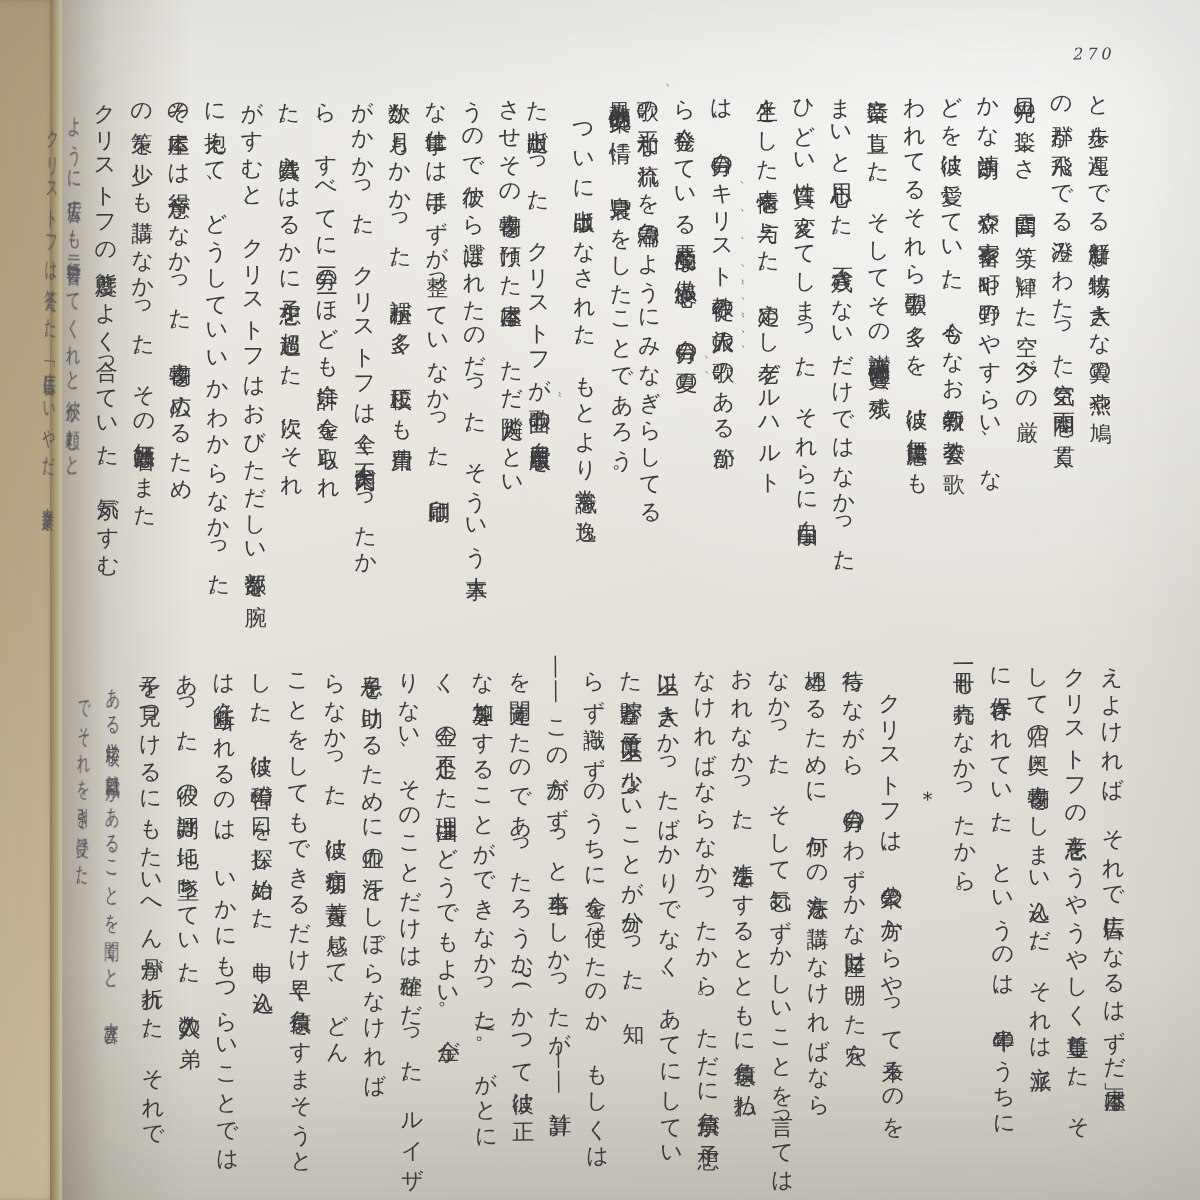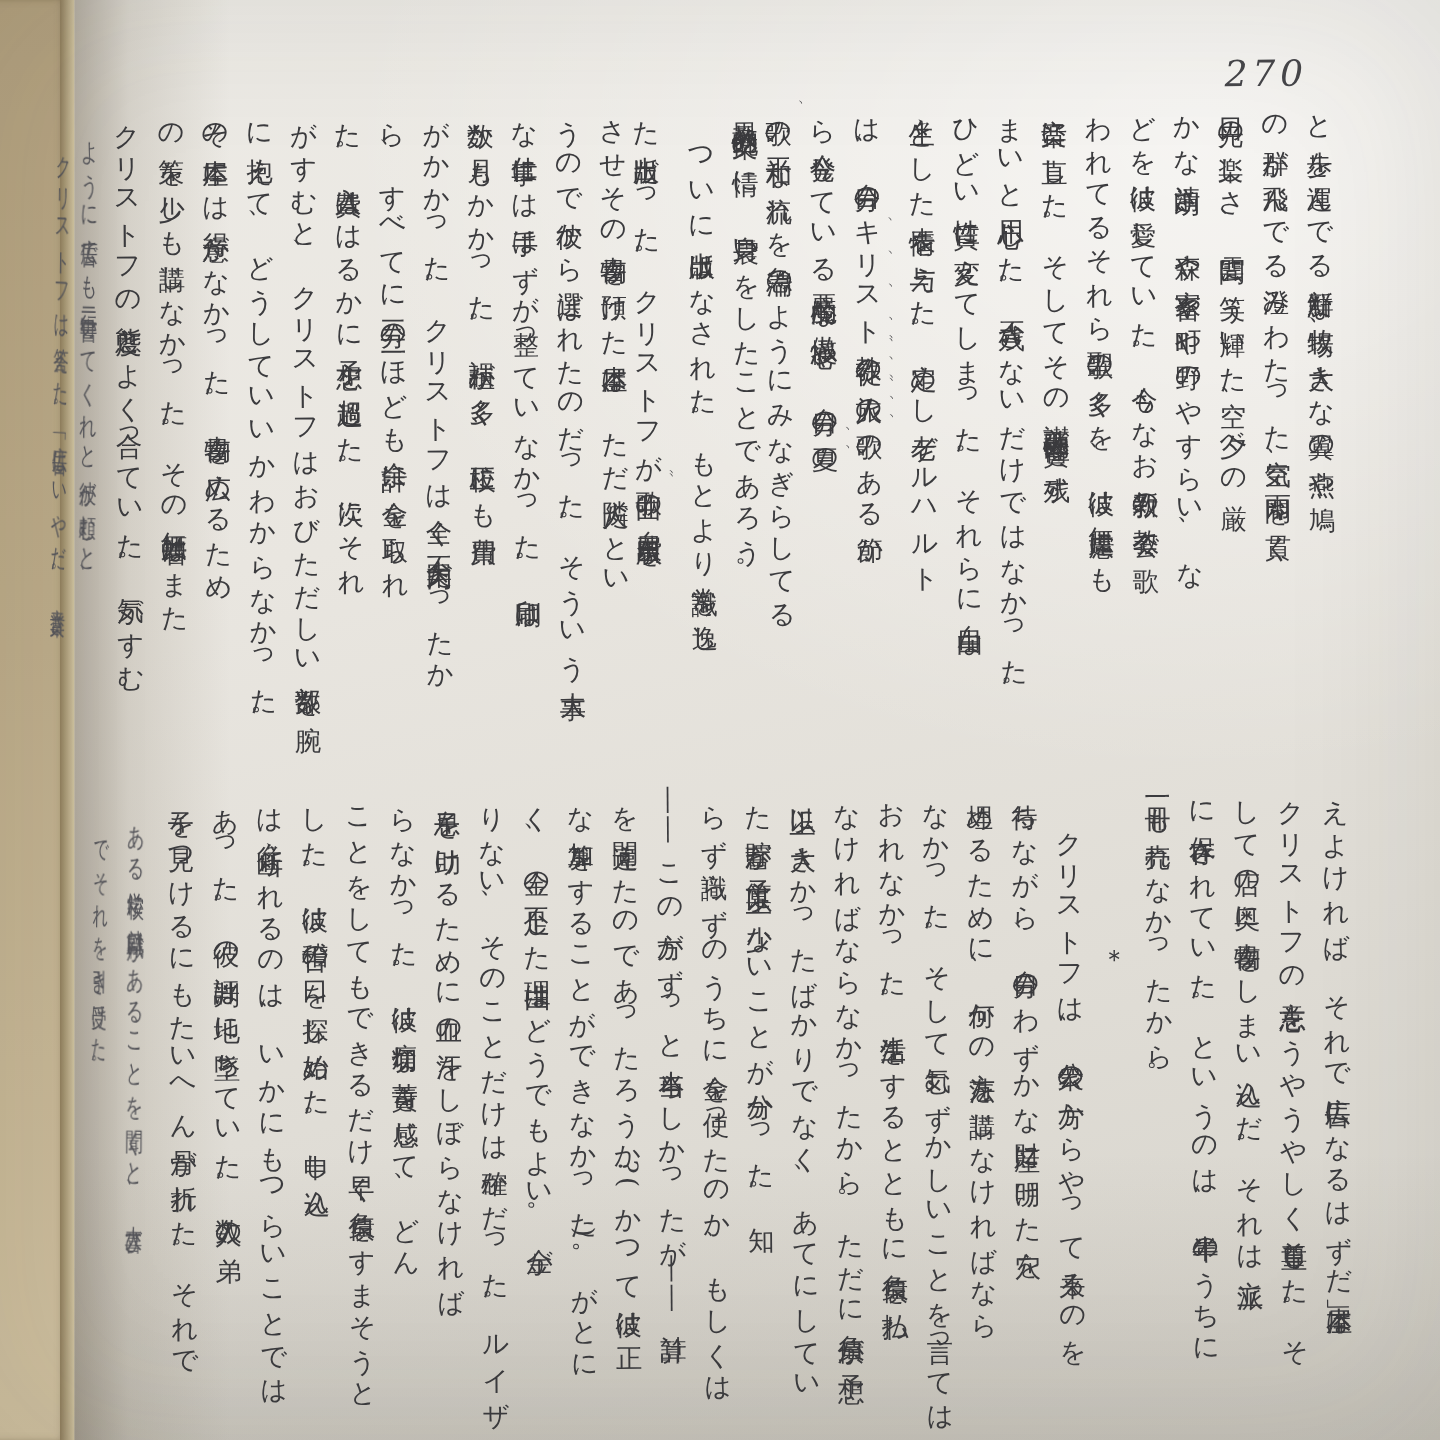--- a/index.html
+++ b/index.html
@@ -28,22 +28,22 @@
       radial-gradient(1150px 850px at 82% 10%,rgba(255,255,255,.55),rgba(255,255,255,0) 62%),
       linear-gradient(to top,rgba(70,62,48,.12),rgba(70,62,48,0) 20%),
       linear-gradient(168deg,#edebe6 0%,var(--paper) 35%,#e0ddd6 68%,var(--paper-dark) 100%);
   }
   .gutter-shadow{
     position:absolute;left:0;top:0;bottom:0;width:130px;
     background:linear-gradient(to right,rgba(110,98,78,.45) 0%,rgba(140,130,110,.22) 35%,rgba(140,130,110,0) 100%);
   }
   .content{position:absolute;inset:0;transform:rotate(-0.45deg);transform-origin:50% 50%;}
   .page-number{
-    position:absolute;top:48px;right:106px;
-    font-style:italic;font-size:30px;letter-spacing:4px;color:#46464a;
+    position:absolute;top:48px;right:80px;
+    font-style:italic;font-size:16px;letter-spacing:4px;color:#46464a;
   }
   .band{
     position:absolute;writing-mode:vertical-rl;text-orientation:mixed;
     color:var(--ink);
   }
   .band.upper{top:84px;right:80px;width:1078px;height:548px;}
   .band.lower{top:655px;right:70px;width:1080px;height:560px;}
   .col{
     width:36.8px;height:100%;
     font-size:22px;line-height:36.8px;letter-spacing:2.6px;

